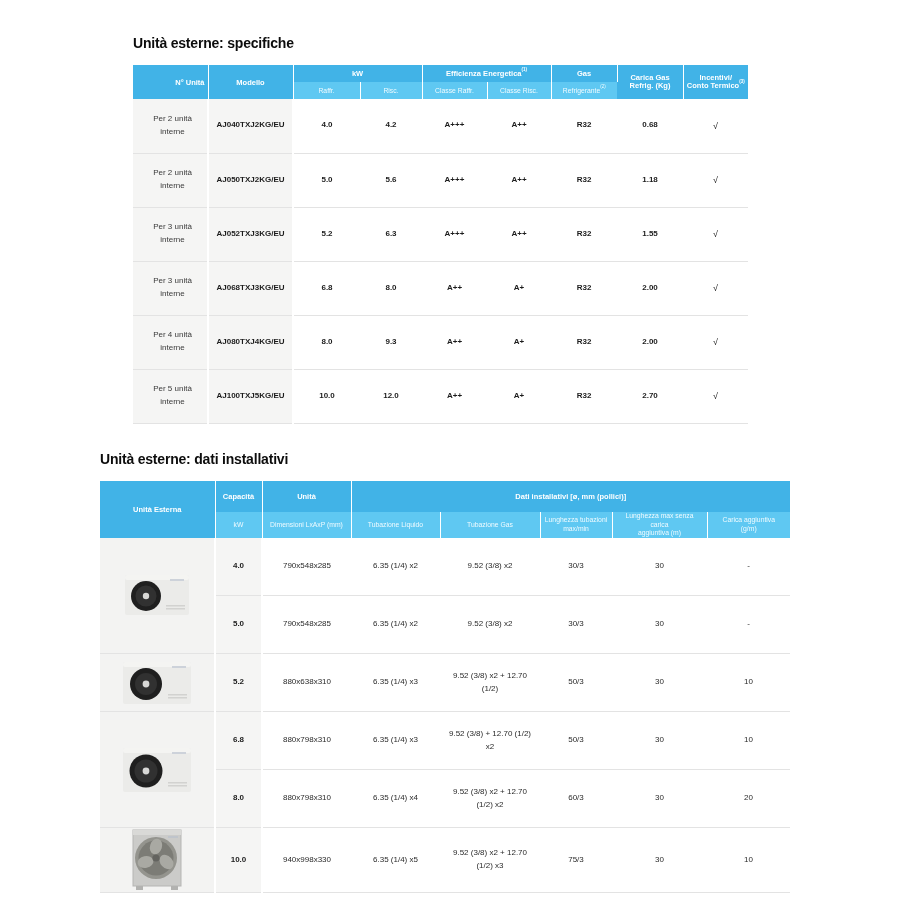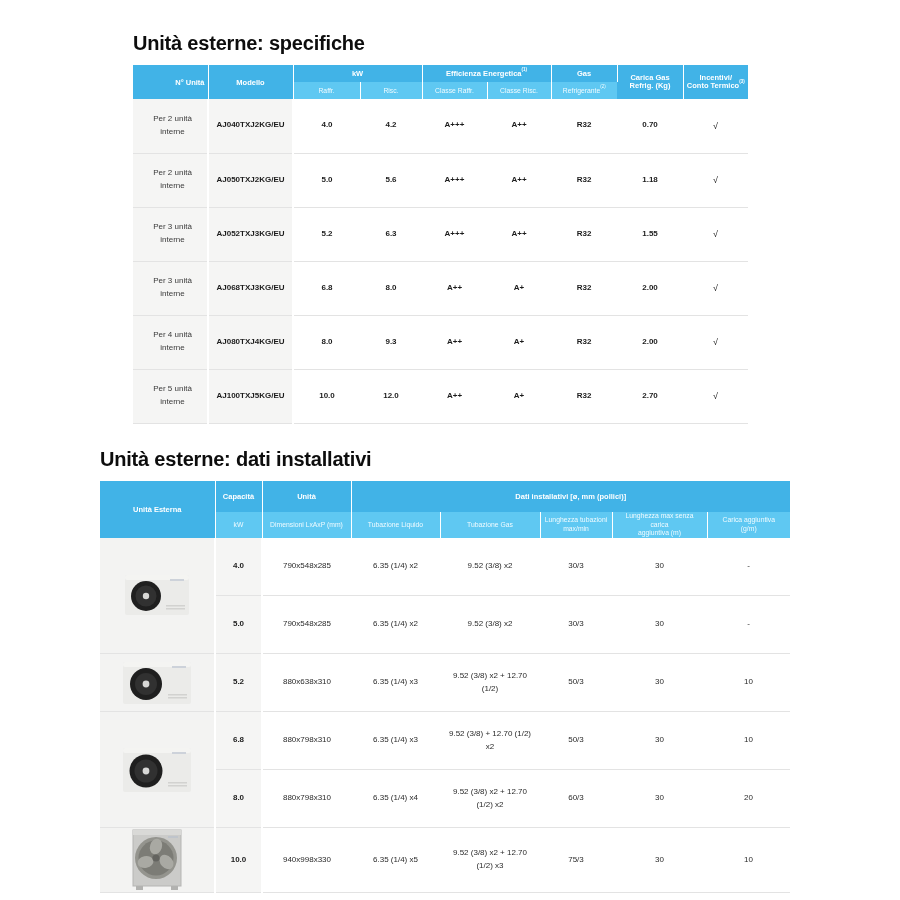--- a/index.html
+++ b/index.html
@@ -2,21 +2,21 @@
 <html><head>
 <meta charset="utf-8">
 <style>
   html,body{margin:0;padding:0;background:#ffffff;}
   body{width:900px;height:900px;position:relative;font-family:"Liberation Sans",sans-serif;-webkit-font-smoothing:antialiased;}
 
   .section{position:absolute;}
   #section-specifiche{left:133px;top:34px;width:615px;}
   #section-installativi{left:100px;top:450px;width:690px;}
 
-  h2.tbl-title{margin:0 0 12px 0;font-size:20px;line-height:19px;font-weight:bold;color:#0d0d0d;letter-spacing:-0.2px;}
+  h2.tbl-title{margin:0 0 12px 0;font-size:14px;line-height:19px;font-weight:bold;color:#0d0d0d;letter-spacing:-0.2px;}
 
   table{border-collapse:collapse;table-layout:fixed;}
   #table-specifiche{width:615px;}
   #table-installativi{width:690px;}
 
   th{padding:0 3px;box-sizing:border-box;}
   tr.h1 th{background:#41b3e7;color:#ffffff;font-size:7.5px;font-weight:bold;height:17px;border-right:1px solid #ffffff;}
   tr.h2 th{background:#5fc8f2;color:#f0fbff;font-size:6.8px;font-weight:normal;height:17px;border-right:1px solid #ffffff;}
   #table-installativi tr.h1 th{height:31px;}
   #table-installativi tr.h2 th{height:19px;}
@@ -83,21 +83,21 @@
     </thead>
     <tbody>
       <tr>
         <td class="col-unita">Per 2 unità interne</td>
         <td class="col-modello">AJ040TXJ2KG/EU</td>
         <td class="val">4.0</td>
         <td class="val">4.2</td>
         <td class="val">A+++</td>
         <td class="val">A++</td>
         <td class="val">R32</td>
-        <td class="val">0.70</td>
+        <td class="val">0.68</td>
         <td class="check">√</td>
       </tr>
       <tr>
         <td class="col-unita">Per 2 unità interne</td>
         <td class="col-modello">AJ050TXJ2KG/EU</td>
         <td class="val">5.0</td>
         <td class="val">5.6</td>
         <td class="val">A+++</td>
         <td class="val">A++</td>
         <td class="val">R32</td>

